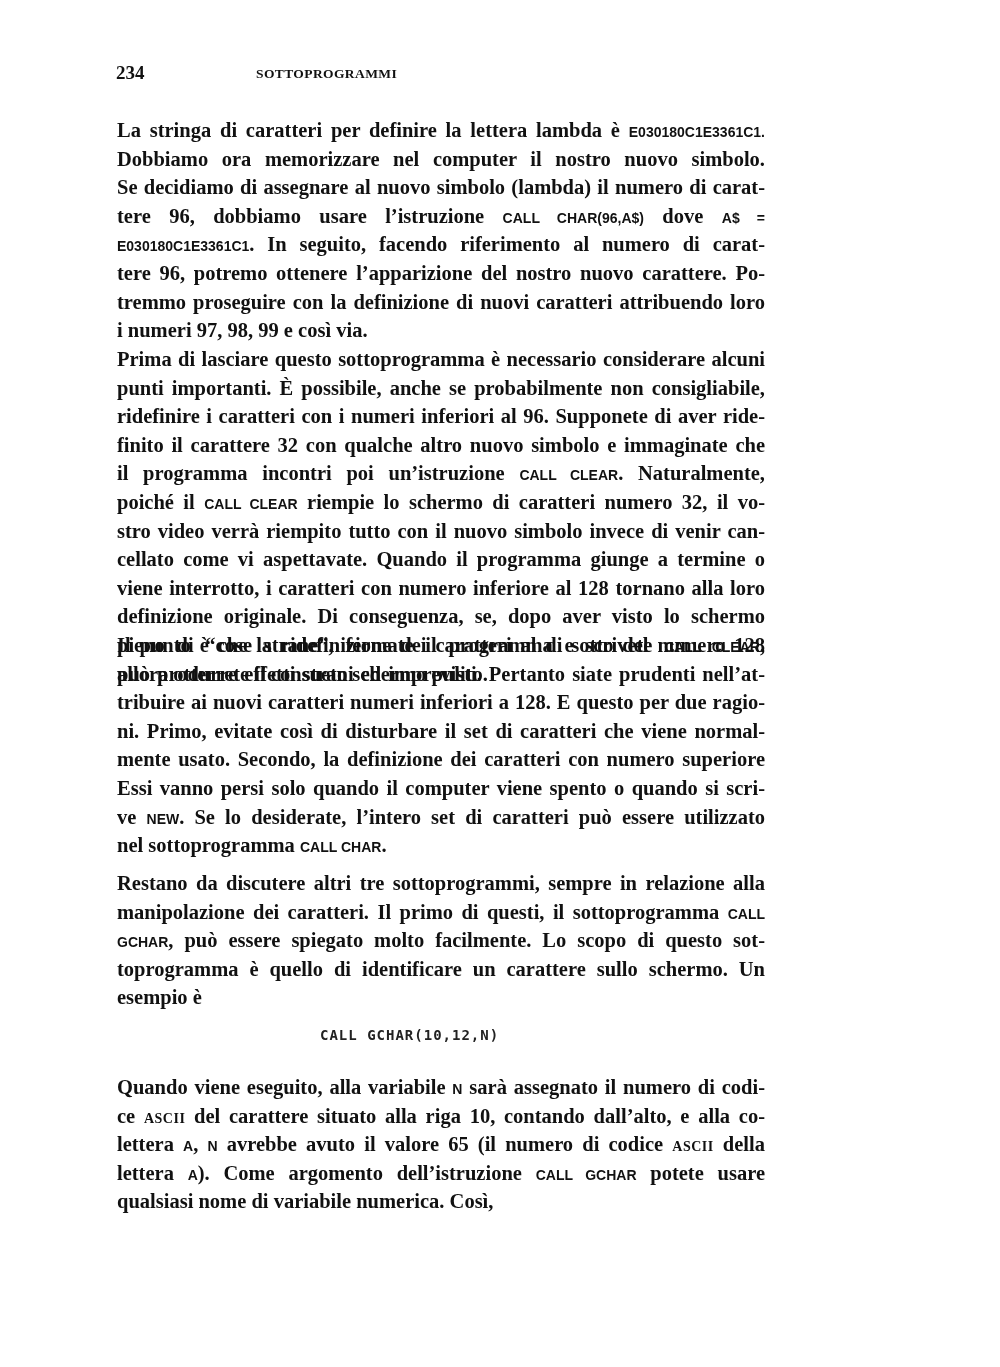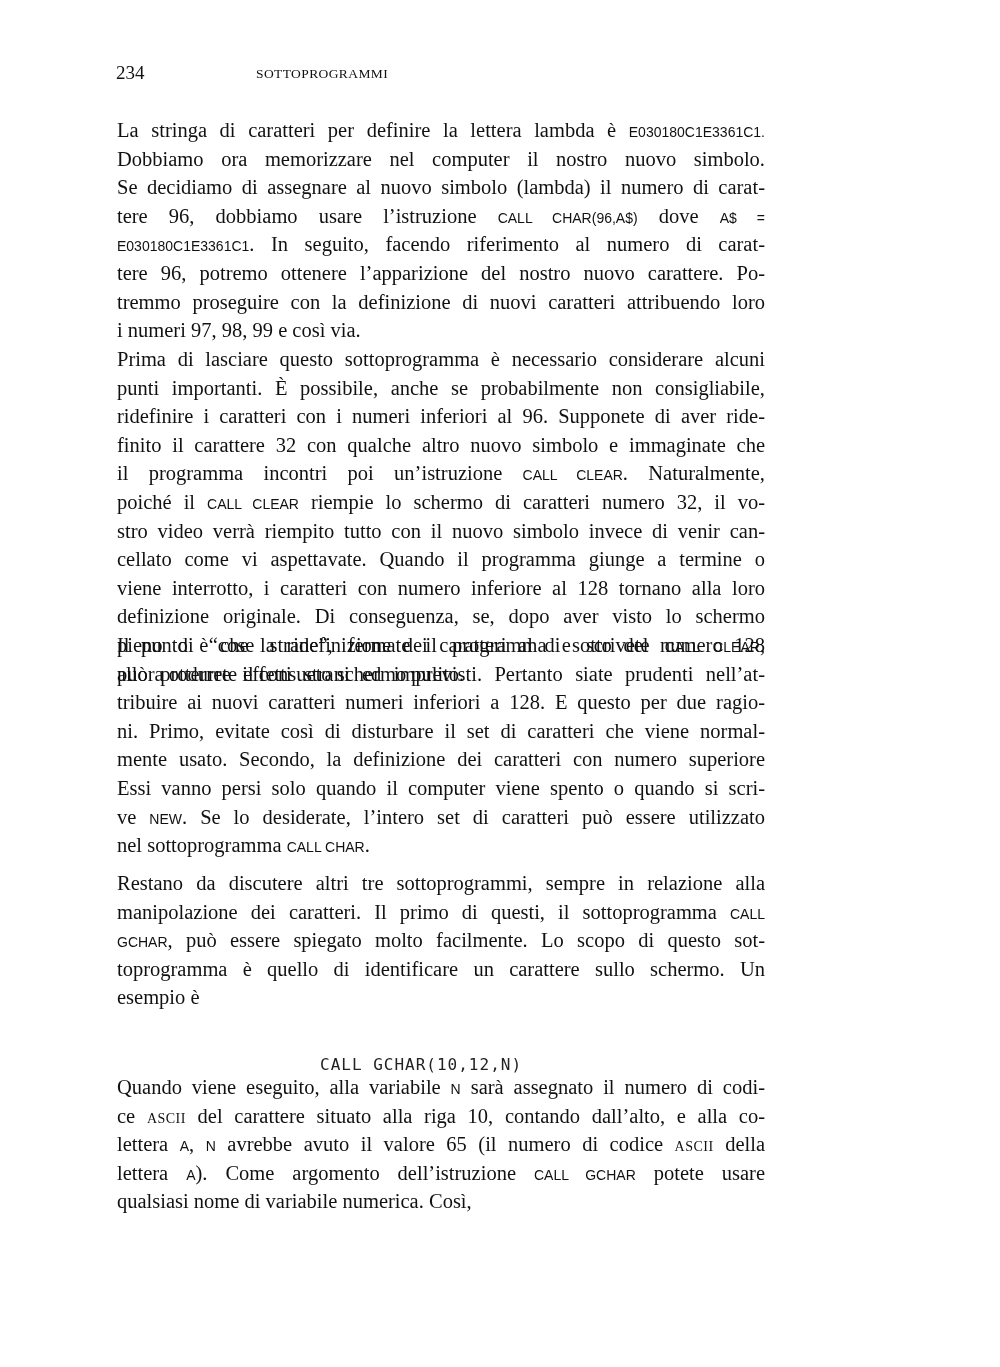--- a/index.html
+++ b/index.html
@@ -1,39 +1,39 @@
 <!DOCTYPE html>
 <html><head>
 <meta charset="utf-8">
 <style>
   html, body { margin: 0; padding: 0; background: #ffffff; }
   body { width: 1000px; height: 1367px; position: relative; overflow: hidden; }
   .page {
     position: absolute; left: 0; top: 0; width: 1000px; height: 1367px;
     background: #ffffff; color: #111111;
     font-family: "Liberation Serif", "DejaVu Serif", serif;
+    font-weight: bold;
   }
   .header { position: absolute; top: 62px; left: 116px; height: 26px; }
   .page-number { position: absolute; left: 0; top: 0; font-size: 19px; }
   .running-title { position: absolute; left: 140px; top: 4px; font-size: 13.5px; letter-spacing: 0.4px; white-space: nowrap; }
   .body-block { position: absolute; left: 117px; width: 648px; }
   .line {
     height: 28.6px; line-height: 28.6px; font-size: 20.5px;
     white-space: nowrap; text-align: justify; text-align-last: justify;
     overflow: visible;
   }
   .line.last { text-align-last: left; }
   .sans { font-family: "Liberation Sans", "DejaVu Sans", sans-serif; font-size: 14px; }
   .sc { font-size: 14px; letter-spacing: 0.5px; text-transform: uppercase; }
   .code {
     position: absolute; left: 320px; top: 1027px;
     font-family: "DejaVu Sans Mono", "Liberation Mono", monospace;
-    font-size: 16px; letter-spacing: 1px; color: #222;
+    font-size: 14px; letter-spacing: 1px; color: #222;
     white-space: nowrap;
-    margin-top: 28px;
   }
 </style>
 </head>
 <body>
 
 <div class="page">
   <div class="header">
     <span class="page-number">234</span>
     <span class="running-title">SOTTOPROGRAMMI</span>
   </div>

